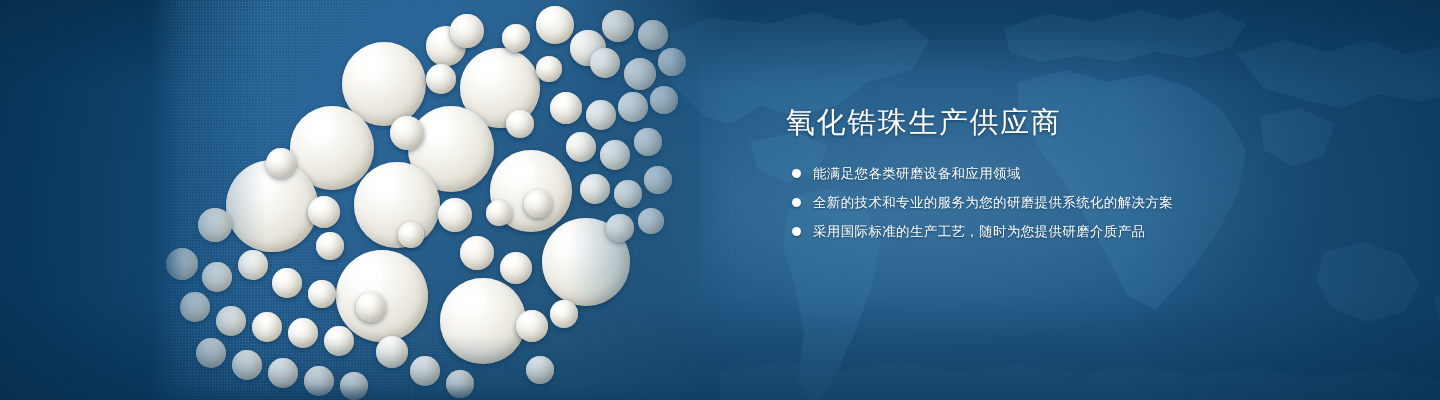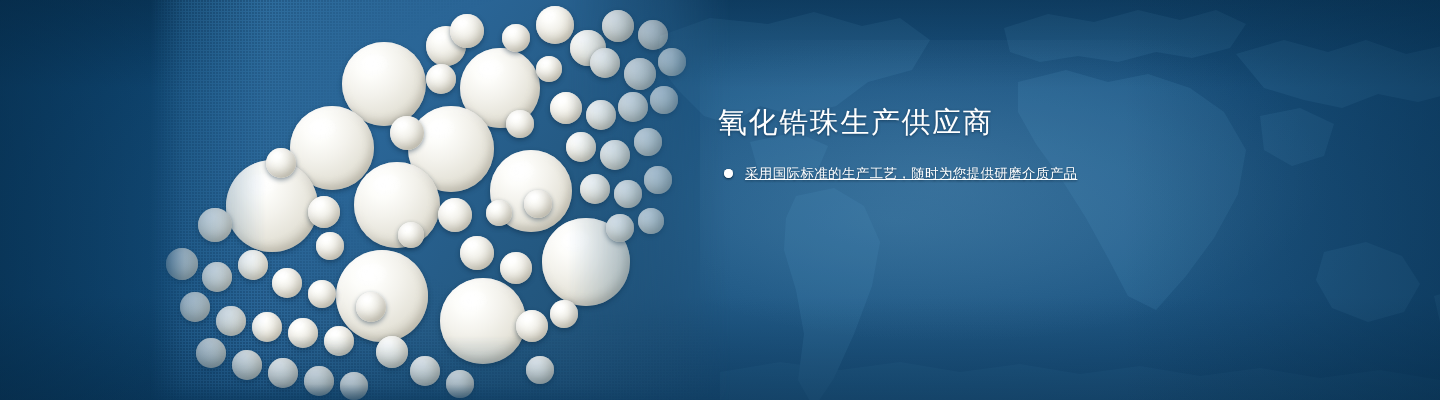--- a/index.html
+++ b/index.html
@@ -76,21 +76,21 @@
   }
   .bead::after{
     content:"";position:absolute;
     left:22%;top:14%;width:34%;height:26%;
     border-radius:50%;
     background:radial-gradient(ellipse at 40% 40%, rgba(255,255,255,.95) 0%, rgba(255,255,255,.45) 48%, rgba(255,255,255,0) 78%);
     filter:blur(1px);
   }
 
   
-  .content{position:absolute;left:718px;top:104px;width:560px;}
+  .content{position:absolute;left:786px;top:104px;width:560px;}
   .title{
     color:#ffffff;
     font-size:29px;
     line-height:1.28;
     letter-spacing:1.6px;
     font-weight:400;
     margin:0 0 22px 0;
     text-shadow:0 1px 3px rgba(3,28,50,.55);
     white-space:nowrap;
   }
@@ -98,21 +98,21 @@
   .bullet{
     position:relative;
     padding-left:27px;
     margin-bottom:8px;
     color:#ffffff;
     font-size:13.5px;
     line-height:21px;
     letter-spacing:.35px;
     text-shadow:0 1px 2px rgba(3,28,50,.5);
   }
-  .bullet:last-child{margin-bottom:4px;text-decoration:underline;}
+  .bullet:last-child{margin-bottom:4px;}
   .dot{
     position:absolute;left:6px;top:6px;
     width:9px;height:9px;border-radius:50%;
     background:#ffffff;
     box-shadow:0 1px 2px rgba(3,28,50,.5);
   }
   .bullet .line2{display:block;}
 </style>
 </head>
 <body>
@@ -217,20 +217,25 @@
       <div class="bead" style="left:336px;top:200px;width:26px;height:26px;"></div>
       <div class="bead" style="left:400px;top:300px;width:28px;height:28px;"></div>
     </div>
   </div>
 
   <div class="content">
     <h1 class="title">氧化锆珠生产供应商</h1>
     <ul class="bullets">
       <li class="bullet">
         <span class="dot"></span>
+        <span class="line2">能满足您各类研磨设备和应用领域</span>
+      </li>
+      <li class="bullet">
+        <span class="dot"></span>
+        <span>全新的技术和专业的服务为您的研磨提供系统化的解决方案</span>
       </li>
       <li class="bullet">
         <span class="dot"></span>
         <span>采用国际标准的生产工艺，随时为您提供研磨介质产品</span>
       </li>
     </ul>
   </div>
 
 </div>
 

